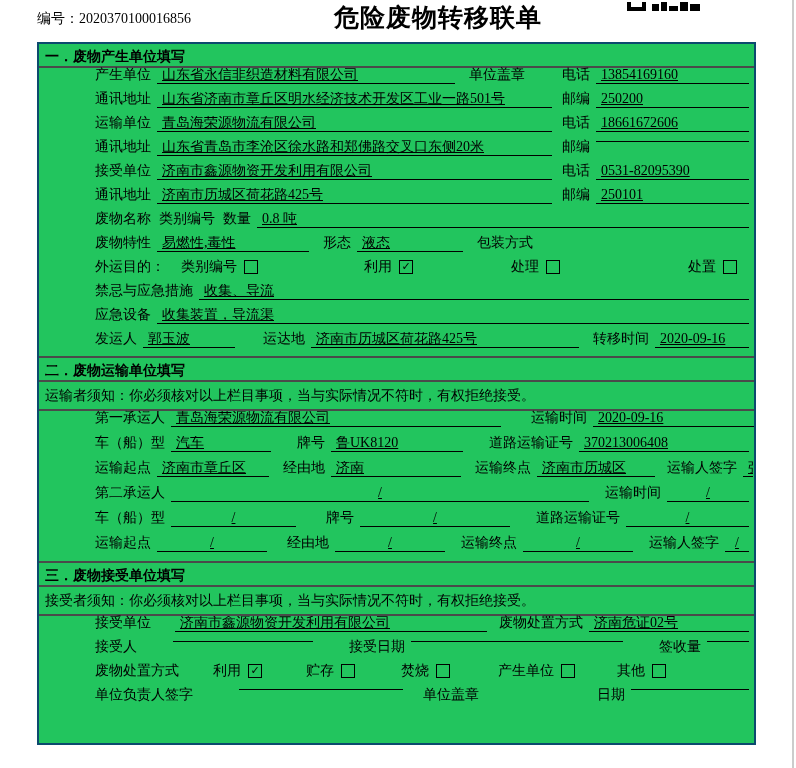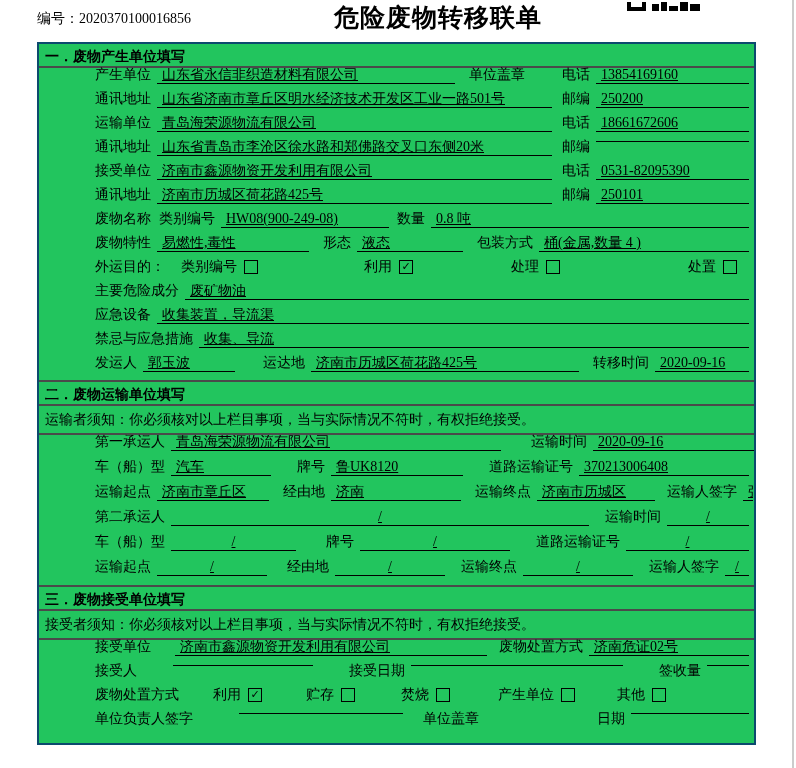--- a/index.html
+++ b/index.html
@@ -115,59 +115,53 @@
     <div class="row">
       <span class="lbl">通讯地址</span>
       <span class="u g">济南市历城区荷花路425号</span>
       <span class="lbl" style="margin-left:10px">邮编</span>
       <span class="u" style="width:153px">250101</span>
     </div>
 
     <div class="row">
       <span class="lbl">废物名称</span>
       <span class="lbl" style="margin-left:8px">类别编号</span>
-      <span class="u" style="width:168px">HW08(900-249-08)</span>
       <span class="lbl" style="margin-left:8px">数量</span>
       <span class="u g">0.8 吨</span>
     </div>
 
     <div class="row">
       <span class="lbl">废物特性</span>
       <span class="u" style="width:152px">易燃性,毒性</span>
       <span class="lbl" style="margin-left:14px">形态</span>
       <span class="u" style="width:106px">液态</span>
       <span class="lbl" style="margin-left:14px">包装方式</span>
-      <span class="u g">桶(金属,数量 4 )</span>
     </div>
 
     <div class="row">
       <span class="lbl">外运目的：</span>
       <span class="lbl" style="margin-left:16px">类别编号</span>
       <span class="cb"></span>
       <span class="lbl" style="margin-left:106px">利用</span>
       <span class="cb">✓</span>
       <span class="lbl" style="margin-left:98px">处理</span>
       <span class="cb"></span>
       <span class="lbl" style="margin-left:128px">处置</span>
       <span class="cb"></span>
     </div>
 
-    <div class="row">
-      <span class="lbl">主要危险成分</span>
-      <span class="u g">废矿物油</span>
+
+    <div class="row">
+      <span class="lbl">禁忌与应急措施</span>
+      <span class="u g">收集、导流</span>
     </div>
 
     <div class="row">
       <span class="lbl">应急设备</span>
       <span class="u g">收集装置，导流渠</span>
-    </div>
-
-    <div class="row">
-      <span class="lbl">禁忌与应急措施</span>
-      <span class="u g">收集、导流</span>
     </div>
 
     <div class="row">
       <span class="lbl">发运人</span>
       <span class="u" style="width:92px">郭玉波</span>
       <span class="lbl" style="margin-left:28px">运达地</span>
       <span class="u" style="width:268px">济南市历城区荷花路425号</span>
       <span class="lbl" style="margin-left:14px">转移时间</span>
       <span class="u g">2020-09-16</span>
     </div>

